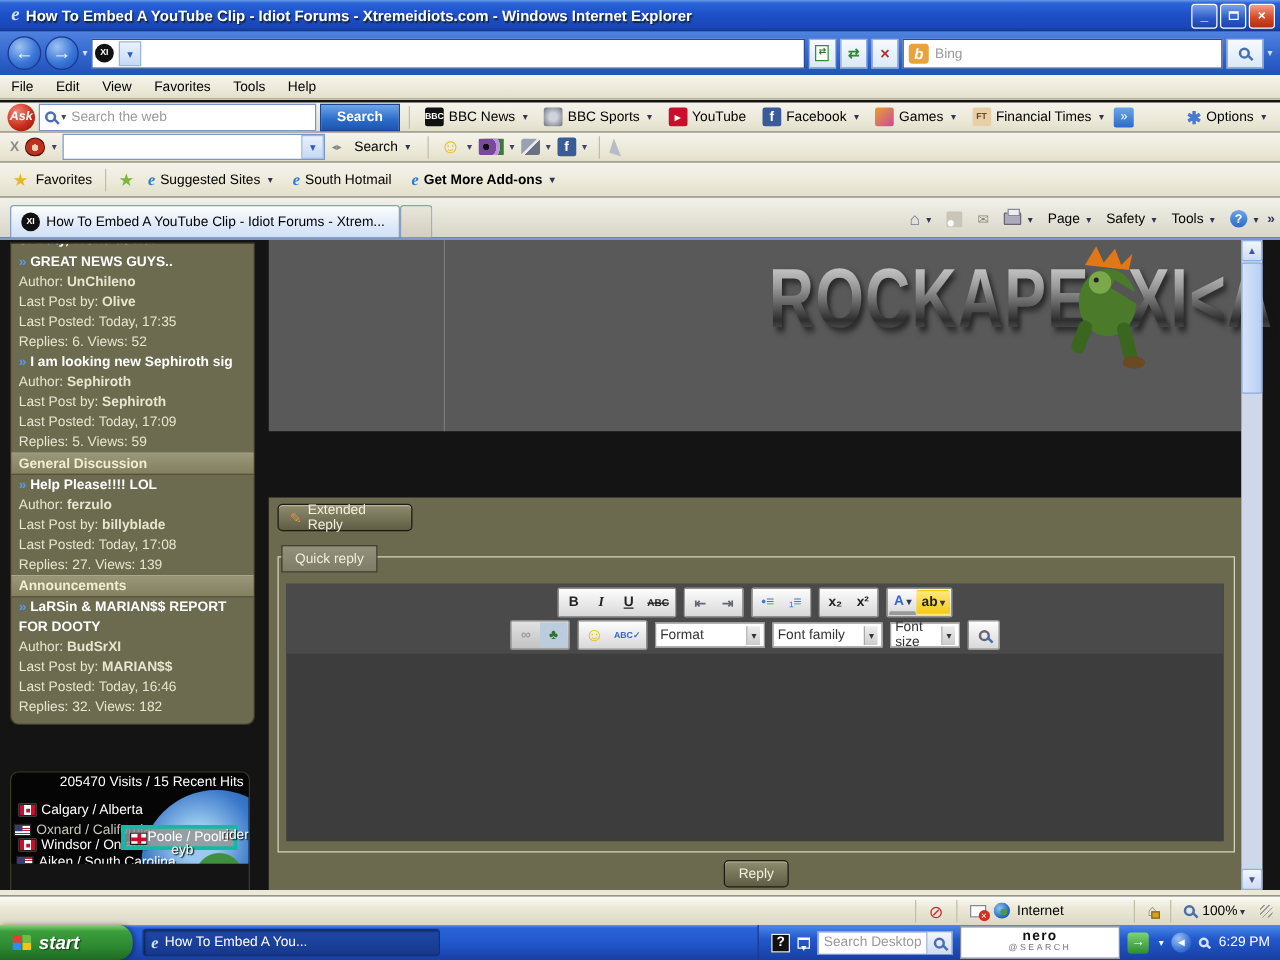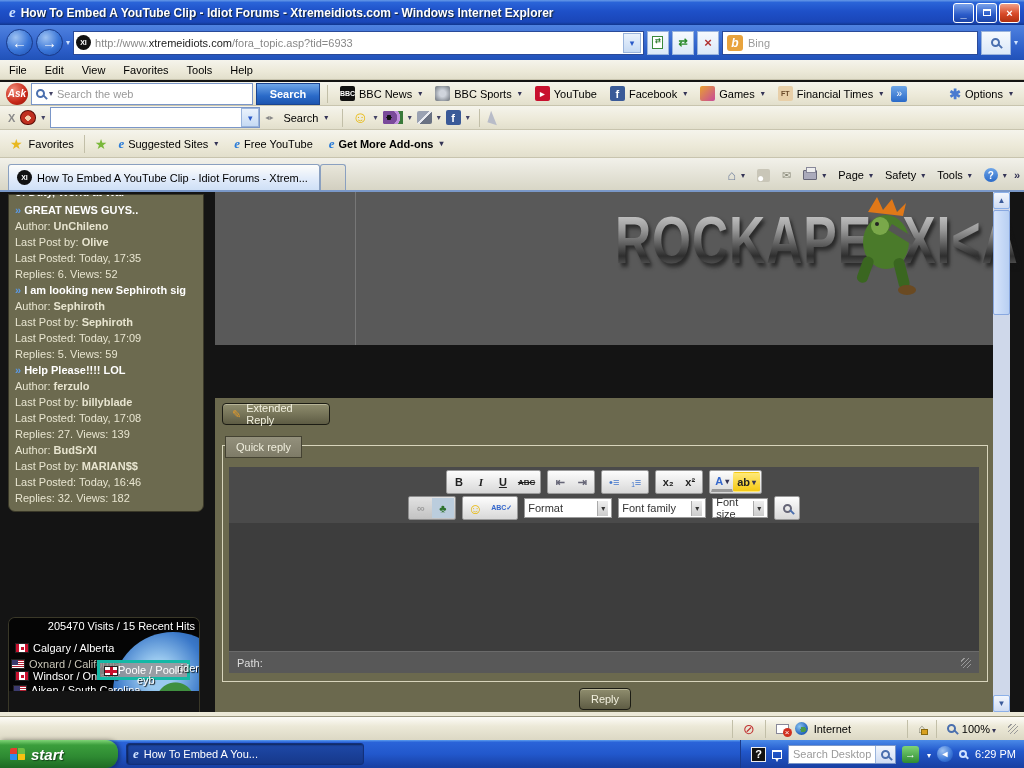--- a/index.html
+++ b/index.html
@@ -113,21 +113,21 @@
   
   #statusbar{left:0;top:716px;width:1024px;height:24px;background:linear-gradient(180deg,#fdfcf8,#ece9d8 40%,#dcd8c4);border-top:1px solid #9a967e;display:flex;align-items:center;padding:0 6px;gap:6px}
   .globe{width:13px;height:13px;border-radius:50%;background:radial-gradient(circle at 62% 58%,#4a9a4a 0 24%,transparent 25%),radial-gradient(circle at 35% 35%,#8ac4f0,#2a6ac0 62%,#1a4a90)}
   .monitorx{width:13px;height:10px;border:1px solid #889;background:#fff;position:relative}
   .monitorx::after{content:"×";position:absolute;right:-4px;bottom:-4px;width:9px;height:9px;border-radius:50%;background:#d03020;color:#fff;font-size:8px;line-height:9px;text-align:center}
   .eyeblock{color:#c03030;font-size:14px;line-height:12px}
   .houselock{color:#8a8a7a;font-size:13px;position:relative}
   .houselock::after{content:"";position:absolute;right:-2px;bottom:1px;width:5px;height:4px;background:#d8a020;border:1px solid #8a6a10}
   
   #taskbar{left:0;top:740px;width:1024px;height:28px;background:linear-gradient(180deg,#5c9eef 0%,#2a63d8 8%,#2258cc 50%,#1941a5 95%);display:flex;align-items:center}
-  #startbtn{height:28px;width:118px;border-radius:0 12px 12px 0;background:linear-gradient(180deg,#7fd476 0%,#3b9e3c 18%,#2e8a32 60%,#1e6a24 100%);display:flex;align-items:center;gap:6px;padding:0 16px 0 10px;box-shadow:2px 0 4px rgba(0,0,0,.4)}
+  #startbtn{height:28px;width:106px;border-radius:0 12px 12px 0;background:linear-gradient(180deg,#7fd476 0%,#3b9e3c 18%,#2e8a32 60%,#1e6a24 100%);display:flex;align-items:center;gap:6px;padding:0 16px 0 10px;box-shadow:2px 0 4px rgba(0,0,0,.4)}
   #startbtn span.lbl{color:#fff;font-weight:bold;font-style:italic;font-size:15px;text-shadow:1px 1px 1px #14421a}
   .winflag{width:15px;height:13px;border-radius:2px;background:linear-gradient(#e33e30,#e33e30) 0 0/48% 48% no-repeat,linear-gradient(#6cbe45,#6cbe45) 100% 0/48% 48% no-repeat,linear-gradient(#2f8cf0,#2f8cf0) 0 100%/48% 48% no-repeat,linear-gradient(#f7c211,#f7c211) 100% 100%/48% 48% no-repeat}
   #taskitem{margin-left:8px;width:238px;height:22px;border-radius:3px;background:linear-gradient(180deg,#1e49a8,#16388a);border:1px solid #12307a;box-shadow:inset 1px 1px 2px rgba(0,0,0,.5);display:flex;align-items:center;gap:5px;padding:0 6px;color:#fff;white-space:nowrap;overflow:hidden}
   #tray{margin-left:auto;height:28px;display:flex;align-items:center;gap:6px;padding:0 8px 0 10px;border-left:1px solid #1a3a8a;background:linear-gradient(180deg,#4a8ae8 0%,#2258cc 40%,#1941a5 95%)}
   .trayq{width:15px;height:15px;background:#111;color:#fff;font-weight:bold;display:flex;align-items:center;justify-content:center;border:1px solid #eee}
   .trayrestore{width:10px;height:9px;border:1px solid #fff;border-top-width:2px}
   #traysearch{width:108px;height:19px;background:#fff;border:1px solid #7a96c8;display:flex;align-items:center;padding-left:4px}
   #traysearch .magbtn{width:20px;height:17px;background:linear-gradient(180deg,#f2f6fd,#cfdcf3);border-left:1px solid #9ab4dc;display:flex;align-items:center;justify-content:center;flex:none}
   #neropanel{width:128px;height:26px;background:#fff;border:1px solid #889;display:flex;flex-direction:column;align-items:center;justify-content:center;line-height:10px}
   #neropanel .n1{font-weight:bold;font-size:11px;color:#111;letter-spacing:1px}
@@ -152,21 +152,20 @@
       </span>
     <span class="winbtn close">×</span>
   </div>
 
   <div id="addrrow" class="abs">
     <span class="navcirc">←</span>
     <span class="navcirc">→</span>
     <span style="color:#cfe2ff;font-size:8px">▾</span>
     <span class="addrbox">
       <span class="favicon-xi">XI</span>
-      <span class="urltext"><span>http://www.</span><b>xtremeidiots.com</b><span>/fora_topic.asp?tid=6933</span></span>
       <span class="combo-dd">▾</span>
     </span>
     <span class="addrbtn">
         <span style="width:11px;height:13px;border:1px solid #3a8a3a;background:#fff;font-size:7px;color:#2a7a2a;text-align:center">⇄</span>
       </span>
     <span class="addrbtn">
         <span style="color:#2a8a2a">⇄</span>
       </span>
     <span class="addrbtn">
         <span style="color:#b03030;font-size:13px">×</span>
@@ -259,21 +258,21 @@
     <span class="star">★</span>
     <span>Favorites</span>
     <span class="tbsep"></span>
     <span><span class="star" style="color:#7ab83a">★</span></span>
     <span class="lnk dd">
         <span class="ie-sm">e</span>
         <span>Suggested Sites</span>
       </span>
     <span class="lnk">
         <span class="ie-sm">e</span>
-        <span>Free YouTube</span>
+        <span>South Hotmail</span>
       </span>
     <span class="lnk dd" style="font-weight:bold">
         <span class="ie-sm">e</span>
         <span>Get More Add-ons</span>
       </span>
   </div>
 
   <div id="tabrow" class="abs">
     <span class="tab" style="margin-left:8px;width:312px">
       <span class="favicon-xi">XI</span>
@@ -321,26 +320,29 @@
       <div class="sb-row"><span>Last Post by:</span> <span class="sb-val">Olive</span></div>
       <div class="sb-row"><span>Last Posted:</span> <span>Today, 17:35</span></div>
       <div class="sb-row">Replies: 6. Views: 52</div>
 
       <div class="sb-row sb-title"><span class="jump">»</span><span>I am looking new Sephiroth sig</span></div>
       <div class="sb-row"><span>Author:</span> <span class="sb-val">Sephiroth</span></div>
       <div class="sb-row"><span>Last Post by:</span> <span class="sb-val">Sephiroth</span></div>
       <div class="sb-row"><span>Last Posted:</span> <span>Today, 17:09</span></div>
       <div class="sb-row">Replies: 5. Views: 59</div>
 
+      <div class="sb-head">General Discussion</div>
       <div class="sb-row sb-title"><span class="jump">»</span><span>Help Please!!!! LOL</span></div>
       <div class="sb-row"><span>Author:</span> <span class="sb-val">ferzulo</span></div>
       <div class="sb-row"><span>Last Post by:</span> <span class="sb-val">billyblade</span></div>
       <div class="sb-row"><span>Last Posted:</span> <span>Today, 17:08</span></div>
       <div class="sb-row">Replies: 27. Views: 139</div>
 
+      <div class="sb-head">Announcements</div>
+      <div class="sb-row sb-title"><span class="jump">»</span><span>LaRSin &amp; MARIAN$$ REPORT FOR DOOTY</span></div>
       <div class="sb-row"><span>Author:</span> <span class="sb-val">BudSrXI</span></div>
       <div class="sb-row"><span>Last Post by:</span> <span class="sb-val">MARIAN$$</span></div>
       <div class="sb-row"><span>Last Posted:</span> <span>Today, 16:46</span></div>
       <div class="sb-row">Replies: 32. Views: 182</div>
     </div>
 
     <div id="mappanel" class="abs">
       <div id="mapbody">
         <span class="earth"></span>
         <span class="maplabel" style="right:4px;top:2px">205470 Visits / 15 Recent Hits</span>
@@ -439,24 +441,20 @@
                 <span>Font size</span>
               </span>
             <span class="edgroup">
                 <span class="edbtn">
                   <span class="mag" style="border-color:#667"></span>
                 </span>
               </span>
           </div>
         </div>
         <div style="height:95px"></div>
-        <div id="pathbar">
-          <span>Path:</span>
-          <span class="grip"></span>
-        </div>
       </div>
 
       <span class="olivebtn" style="position:absolute;left:364px;top:290px;width:52px;justify-content:center">
           <span>Reply</span>
         </span>
     </div>
 
     <div id="vscroll" class="abs">
       <span class="scrollbtn" style="top:0">▲</span>
       <span id="vthumb"></span>
@@ -494,20 +492,24 @@
     </span>
     <span id="tray">
       <span class="trayq">?</span>
       <span class="trayrestore dd-w"></span>
       <span id="traysearch">
         <input placeholder="Search Desktop" style="">
         <span class="magbtn">
             <span class="mag"></span>
           </span>
       </span>
+      <span id="neropanel">
+        <span class="n1">nero</span>
+        <span class="n2">@SEARCH</span>
+      </span>
       <span class="greenarrow">→</span>
       <span class="dd-w"></span>
       <span class="chevcirc">◄</span>
       <span class="traymag"></span>
       <span id="traytime">6:29 PM</span>
     </span>
   </div>
 
 </div>
 

